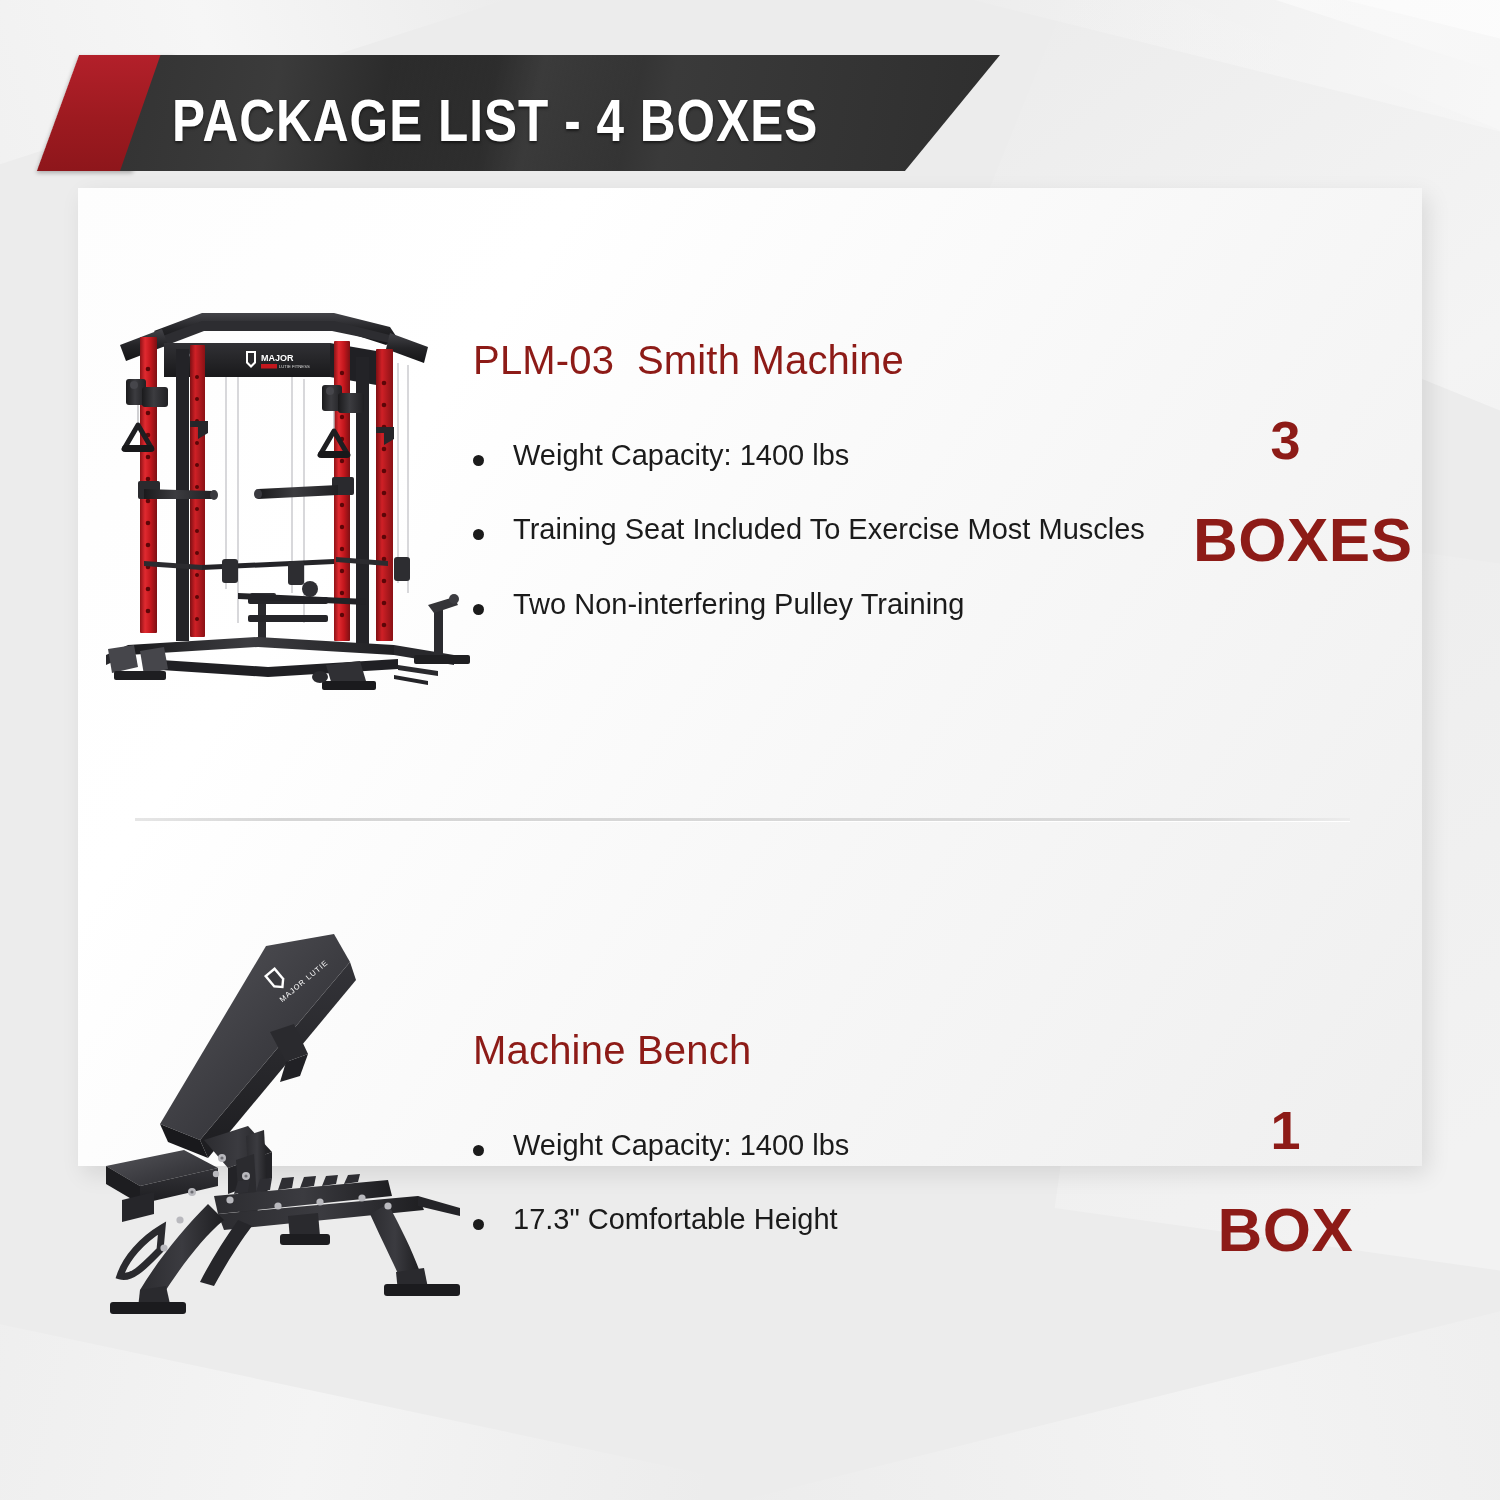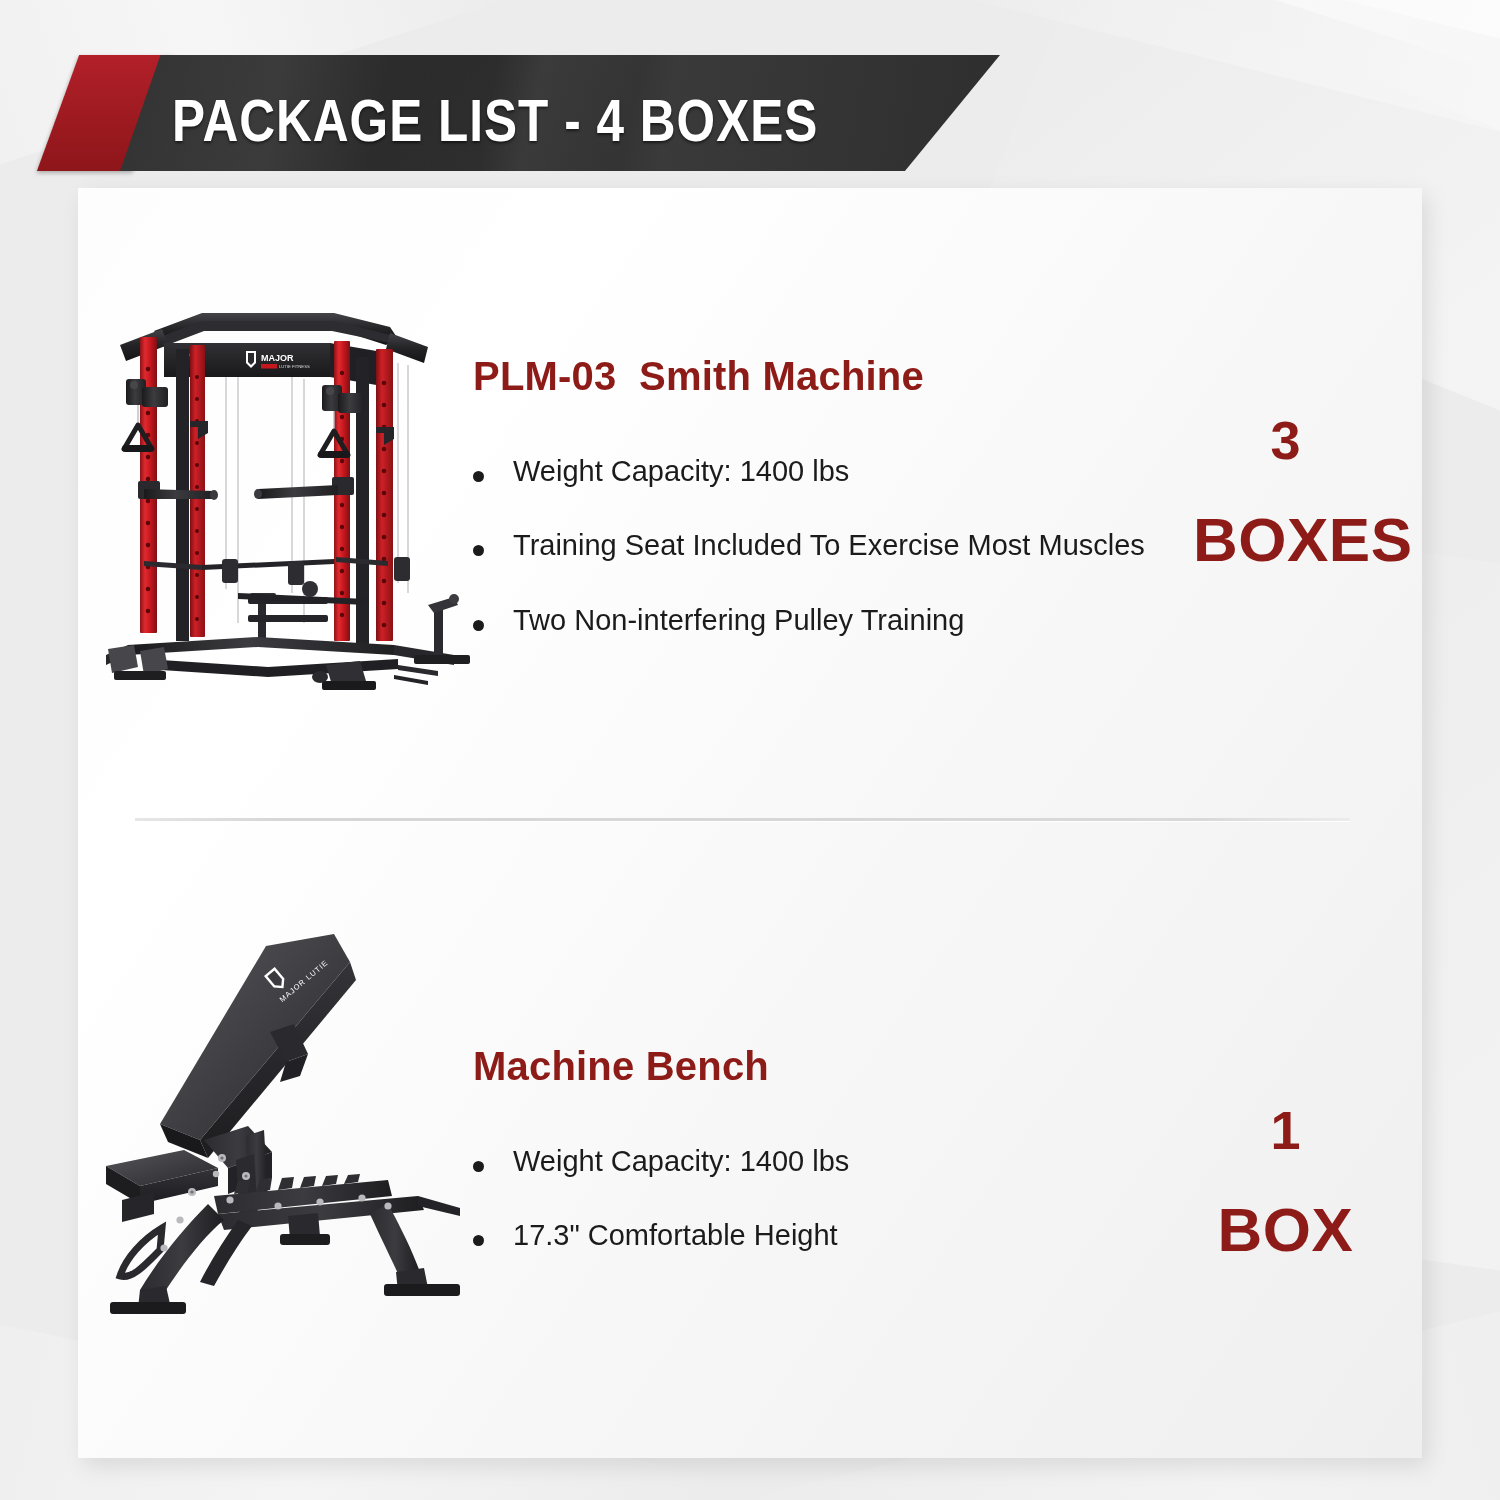--- a/index.html
+++ b/index.html
@@ -90,21 +90,21 @@
     white-space: nowrap;
     font-family: "Liberation Sans Narrow", "Liberation Sans", sans-serif;
     transform: translateY(-50%) scaleX(0.84);
     transform-origin: left center;
     text-shadow: 0 2px 3px rgba(0,0,0,.55);
   }
 
   
   .card {
     position: absolute;
-    left: 78px; top: 188px; width: 1344px; height: 1270px;
+    left: 78px; top: 188px; width: 1344px; height: 978px;
     background: linear-gradient(125deg, #fdfdfd 0%, #ffffff 25%, #f7f7f7 60%, #efefef 100%);
     box-shadow: 6px 8px 22px rgba(0,0,0,.10);
   }
 
   
   .row { position: absolute; left: 0; width: 100%; }
   #row-smith { top: 0; height: 630px; }
   #row-bench { top: 660px; height: 610px; }
 
   .divider {
@@ -121,24 +121,24 @@
   #smith-text { left: 395px; top: 150px; width: 740px; }
   #smith-count{ left: 1115px; top: 225px; width: 185px; }
 
   #bench-img  { left: 10px; top: 80px; width: 400px; height: 400px; }
   #bench-text { left: 395px; top: 180px; width: 740px; }
   #bench-count{ left: 1115px; top: 255px; width: 185px; }
 
   .prod-title {
     color: #8d1b17;
     font-size: 40px;
-    font-weight: bold;
+    font-weight: normal;
     font-family: "Liberation Sans Narrow", "Liberation Sans", sans-serif;
     letter-spacing: .2px;
-    margin: 16px 0 56px 0;
+    margin: 0 0 56px 0;
     white-space: pre;
   }
   .feature-list { list-style: none; margin: 0; padding: 0; }
   .feature-item {
     display: flex; align-items: center;
     margin-bottom: 42px;
     color: #1b1b1b;
     font-size: 29px;
     font-family: "Liberation Sans Narrow", "Liberation Sans", sans-serif;
     line-height: 1.12;

